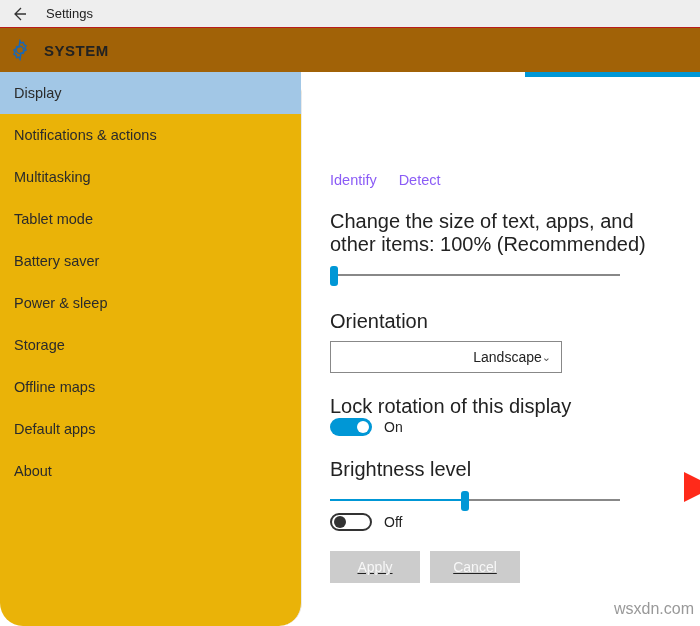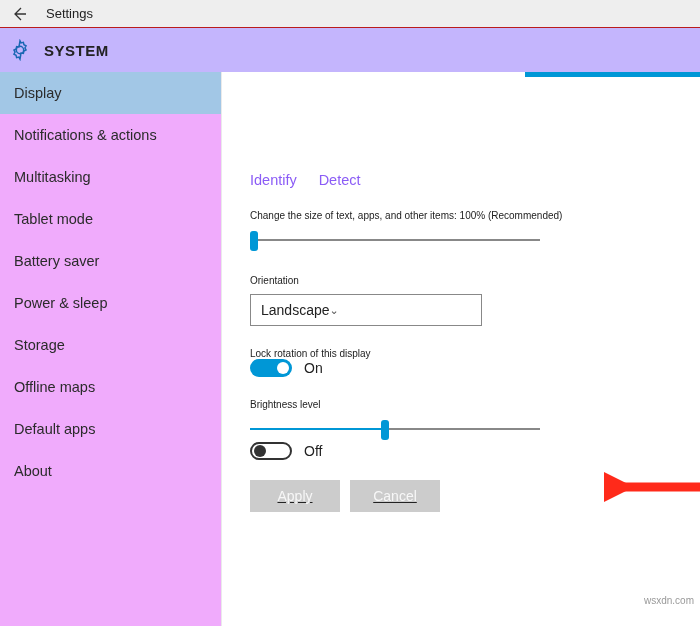--- a/index.html
+++ b/index.html
@@ -25,43 +25,44 @@
     width: 26px; height: 26px;
     display: flex; align-items: center; justify-content: center;
     cursor: default;
   }
   .header-title {
     font-size: 13px;
     margin-left: 14px;
   }
   .header-sys {
     height: 44px;
-    background: #c4b5fd;
+    background: #a16207;
     display: flex;
     align-items: center;
     padding: 0 6px;
   }
   .gear {
     width: 28px; height: 28px;
     display: flex; align-items: center; justify-content: center;
     margin-right: 10px;
   }
   .sys-label {
     font-weight: 600;
     font-size: 15px;
     letter-spacing: 0.5px;
   }
   .body-row {
     display: flex;
     height: calc(626px - 72px);
   }
   .sidebar {
-    width: 222px;
+    width: 302px;
     border-right: 1px solid #eaeaea;
-    background: #f0abfc;
+    background: #eab308;
+    border-radius: 23px;
   }
   .side-item {
     height: 42px;
     display: flex;
     align-items: center;
     padding: 0 14px;
     font-size: 14.5px;
     color: #2b2b2b;
     cursor: default;
   }
@@ -80,21 +81,21 @@
     background: #0097d6;
   }
   .link-row { margin-top: 40px; }
   .link {
     color: #8b5cf6;
     font-size: 14.5px;
     margin-right: 18px;
     cursor: default;
   }
   .label {
-    font-size: 10px;
+    font-size: 20px;
     margin-top: 22px;
   }
   .slider-track {
     position: relative;
     height: 24px;
     margin-top: 8px;
     width: 290px;
   }
   .track-line {
     position: absolute;
@@ -110,21 +111,21 @@
     background: #0097d6;
     border-radius: 3px;
   }
   .select-box {
     margin-top: 8px;
     width: 232px;
     height: 32px;
     border: 1px solid #888;
     display: flex;
     align-items: center;
-    justify-content: flex-start;
+    justify-content: flex-end;
     padding: 0 10px;
     font-size: 14px;
     cursor: default;
   }
   .chev {
     font-size: 11px;
     color: #555;
   }
   .toggle-row {
     display: flex;
@@ -173,22 +174,22 @@
   }
   .red-arrow {
     position: absolute;
     left: 382px;
     top: 400px;
     pointer-events: none;
   }
   .watermark {
     position: absolute;
     right: 6px;
-    bottom: 20px;
-    font-size: 10px;
+    bottom: 8px;
+    font-size: 16px;
     color: #999;
   }
 </style>
 </head>
 <body>
 
 <div class="header-top">
   <div class="back-btn">
     <svg width="16" height="16" viewBox="0 0 16 16">
       <path d="M10 2 L4 8 L10 14 M4 8 L15 8" stroke="#333" stroke-width="1.3" fill="none"></path>

